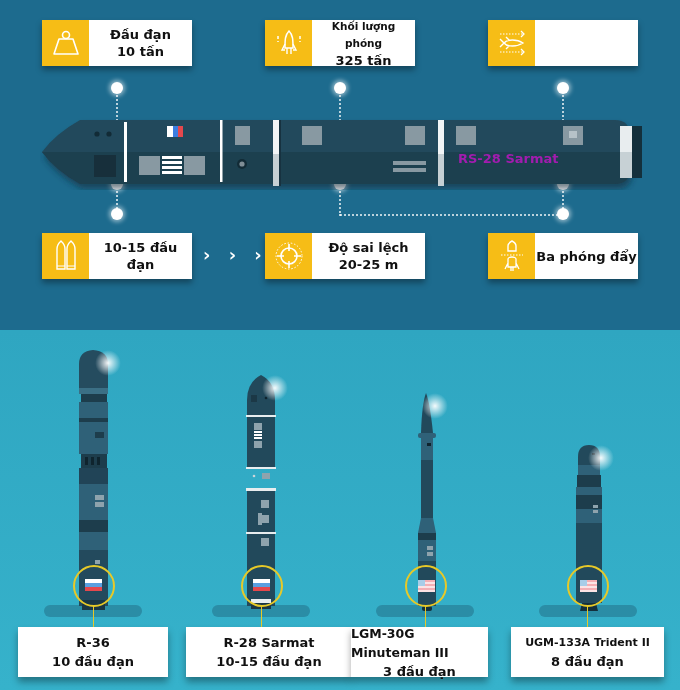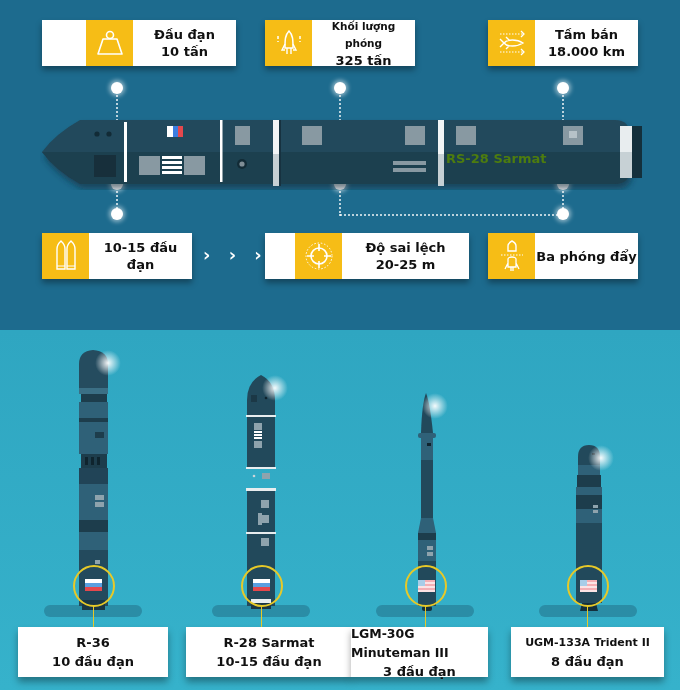--- a/index.html
+++ b/index.html
@@ -18,21 +18,21 @@
   .ring { position:absolute; width:38px; height:38px; border-radius:50%; border:2px solid #e7c928; }
   .stem { position:absolute; width:1px; background:#e7c928; }
   .glow { position:absolute; width:26px; height:26px; border-radius:50%; background:radial-gradient(rgba(255,255,255,0.95), rgba(255,255,255,0) 70%); }
 </style>
 </head>
 <body>
 
 <div class="top"></div>
 <div class="bottom"></div>
 
-<div class="card" style="left:42px;top:20px;width:150px;padding-left:44px;">
+<div class="card" style="left:42px;top:20px;width:150px;">
   <div class="ic">
     <svg width="30" height="30" viewBox="0 0 30 30">
         <circle cx="15" cy="7" r="3.5" fill="none" stroke="#fff" stroke-width="1.6"></circle>
         <path d="M8 11 H22 L27 26 H3 Z" fill="none" stroke="#fff" stroke-width="1.6" stroke-linejoin="round"></path>
       </svg>
   </div>
   <div class="tx">
       <span>Đầu đạn</span>
       <span>10 tấn</span>
     </div>
@@ -53,41 +53,37 @@
 </div>
 
 <div class="card" style="left:488px;top:20px;width:150px;">
   <div class="ic">
     <svg width="34" height="30" viewBox="0 0 34 30">
         <path d="M5 6 H28 M5 24 H28" stroke="#fff" stroke-width="1" stroke-dasharray="1.5 1.5"></path>
         <path d="M26 3 L29 6 L26 9 M26 21 L29 24 L26 27" fill="none" stroke="#fff" stroke-width="1.3"></path>
         <path d="M9 15 C12 11 22 11 28 15 C22 19 12 19 9 15 Z M9 15 L5 11 M9 15 L5 19 M14 12 L11 9 M14 18 L11 21" fill="none" stroke="#fff" stroke-width="1.4"></path>
       </svg>
   </div>
-  <div class="tx">
-      <span>Tầm bắn</span>
-      <span>18.000 km</span>
-    </div>
 </div>
 
 <div class="card" style="left:42px;top:233px;width:150px;">
   <div class="ic">
     <svg width="30" height="34" viewBox="0 0 30 34">
         <path d="M6 30 V10 C6 5 9 3 10 2 C11 3 14 5 14 10 V30 Z M16 30 V10 C16 5 19 3 20 2 C21 3 24 5 24 10 V30 Z" fill="none" stroke="#fff" stroke-width="1.4"></path>
         <path d="M6 27 H14 M16 27 H24" stroke="#fff" stroke-width="1.2"></path>
       </svg>
   </div>
   <div class="tx">
       <span>10-15 đầu đạn</span>
     </div>
 </div>
 
 <div class="chev" style="left:203px;top:244px;">› › › ›</div>
 
-<div class="card" style="left:265px;top:233px;width:174px;padding-left:30px;">
+<div class="card" style="left:265px;top:233px;width:160px;">
   <div class="ic">
     <svg width="32" height="32" viewBox="0 0 32 32">
         <circle cx="16" cy="16" r="13" fill="none" stroke="#fff" stroke-width="1" stroke-dasharray="1.5 1.8"></circle>
         <circle cx="16" cy="16" r="8" fill="none" stroke="#fff" stroke-width="1.6"></circle>
         <path d="M16 4 V11 M16 21 V28 M4 16 H11 M21 16 H28" stroke="#fff" stroke-width="1.6"></path>
       </svg>
   </div>
   <div class="tx">
       <span>Độ sai lệch</span>
       <span>20-25 m</span>
@@ -160,21 +156,21 @@
     <rect x="365" y="12" width="20" height="19" fill="#8899a2"></rect>
     <rect x="353" y="47" width="33" height="4" fill="#8899a2"></rect>
       <rect x="353" y="54" width="33" height="4" fill="#8899a2"></rect>
     <rect x="398" y="6" width="6" height="66" fill="#f2f5f6"></rect>
       <rect x="398" y="40" width="6" height="32" fill="#c6d0d4"></rect>
     <rect x="416" y="12" width="20" height="19" fill="#8899a2"></rect>
     <rect x="523" y="12" width="20" height="19" fill="#8899a2"></rect>
       <rect x="529" y="17" width="8" height="7" fill="#b6c2c8"></rect>
   </svg>
 </div>
-<div style="position:absolute;left:446px;top:151px;color:#4d7c0f;font-size:13px;font-weight:bold;">RS-28 Sarmat</div>
+<div style="position:absolute;left:458px;top:151px;color:#a21caf;font-size:13px;font-weight:bold;">RS-28 Sarmat</div>
 
 <div class="shadow-pad" style="left:44px;width:98px;"></div>
 <div class="shadow-pad" style="left:212px;width:98px;"></div>
 <div class="shadow-pad" style="left:376px;width:98px;"></div>
 <div class="shadow-pad" style="left:539px;width:98px;"></div>
 
 <div style="position:absolute;left:78px;top:350px;width:32px;height:262px;">
   <svg width="32" height="262" viewBox="0 0 32 262">
     <path d="M1 40 V14 Q1 1 15 0 Q30 1 30 14 V40 Z" fill="#254c5f"></path>
     <rect x="1" y="38" width="29" height="6" fill="#3b6f85"></rect>

